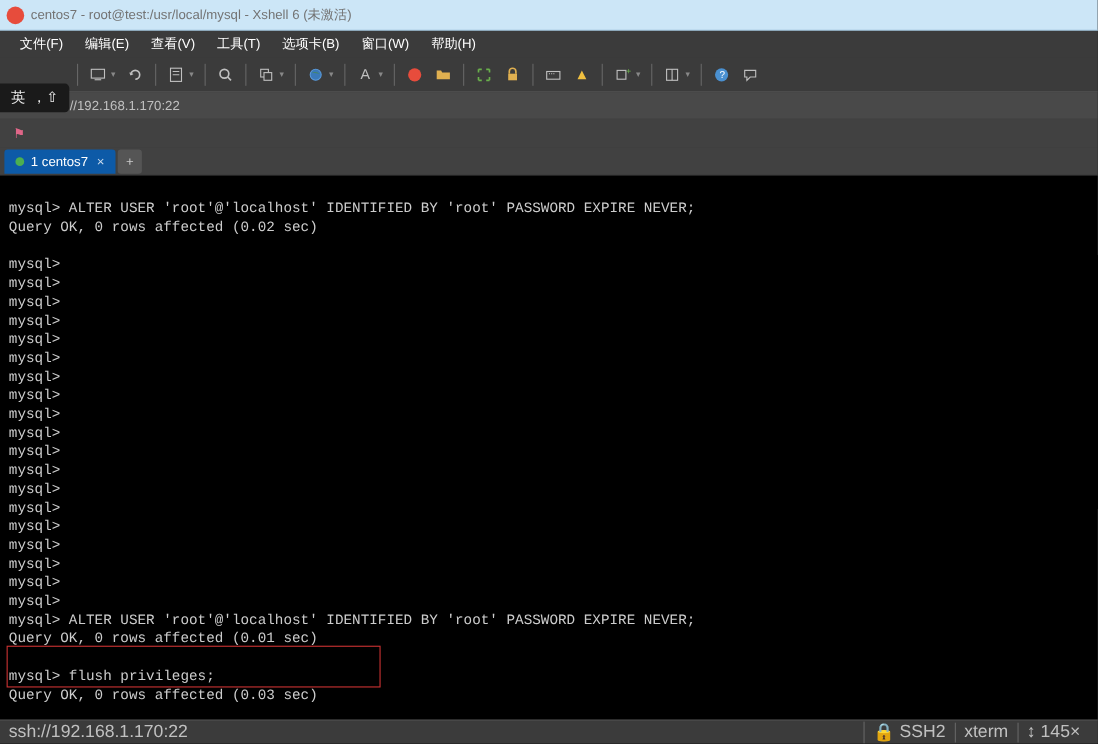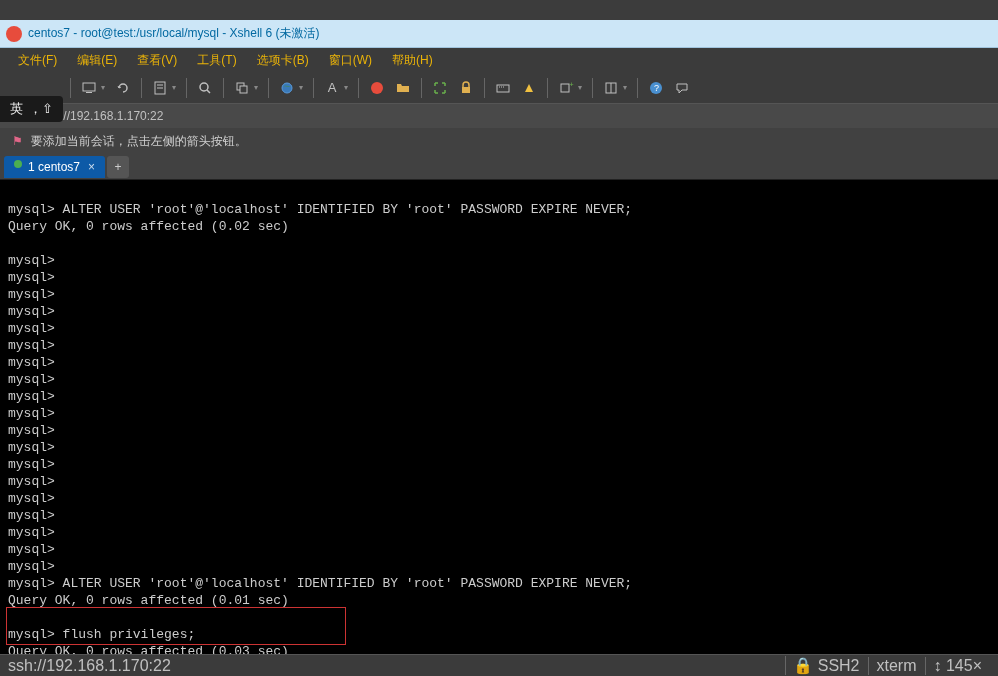--- a/index.html
+++ b/index.html
@@ -1,39 +1,39 @@
 <!DOCTYPE html>
 <html><head>
   <meta charset="utf-8">
   <style>
     * { margin: 0; padding: 0; box-sizing: border-box; }
     body { font-family: "Segoe UI", Tahoma, sans-serif; font-size: 12px; background: #3c3c3c; width: 998px; height: 676px; overflow: hidden; display: flex; flex-direction: column; }
     
-    .titlebar { background: #cce6f7; height: 28px; display: flex; align-items: center; padding: 0 6px; color: #0369a1; border-bottom: 1px solid #a0c4dd; margin-top: 20px; }
+    .titlebar { background: #cce6f7; height: 28px; display: flex; align-items: center; padding: 0 6px; color: #737373; border-bottom: 1px solid #a0c4dd; }
     .titlebar-icon { width: 16px; height: 16px; background: #e74c3c; border-radius: 50%; margin-right: 6px; }
     .titlebar-text { flex: 1; font-size: 12px; }
     
     .menubar { background: #3b3b3b; height: 24px; display: flex; align-items: center; padding: 0 10px; gap: 4px; }
-    .menubar-item { color: #eab308; padding: 2px 8px; cursor: pointer; font-size: 12px; }
+    .menubar-item { color: #ffffff; padding: 2px 8px; cursor: pointer; font-size: 12px; }
     
     .toolbar { background: #3b3b3b; height: 32px; display: flex; align-items: center; padding: 0 4px; gap: 2px; border-bottom: 1px solid #555; position: relative; }
     .toolbar-btn { width: 24px; height: 24px; display: flex; align-items: center; justify-content: center; color: #c0c0c0; cursor: pointer; border-radius: 2px; }
     .toolbar-btn svg { width: 16px; height: 16px; }
     .toolbar-sep { width: 1px; height: 20px; background: #666; margin: 0 4px; }
     .toolbar-arrow { color: #888; font-size: 8px; margin-left: -2px; padding-right: 4px; }
     
     .ime-badge { position: absolute; left: 0; top: 24px; background: #1a1a1a; color: #eee; padding: 4px 10px; font-size: 13px; display: flex; align-items: center; gap: 6px; z-index: 10; border-radius: 0 4px 4px 0; }
     
     .addressbar { background: #494949; height: 24px; display: flex; align-items: center; padding: 0 8px 0 60px; color: #c0c0c0; font-size: 12px; }
     
     .tipbar { background: #414141; height: 26px; display: flex; align-items: center; padding: 0 12px; color: #d0d0d0; font-size: 12px; gap: 8px; }
     .tipbar-flag { color: #e06688; }
     
     .tabbar { background: #414141; height: 26px; display: flex; align-items: center; padding: 0 4px; border-bottom: 1px solid #222; }
-    .tab { background: #0d5aa7; color: #fff; padding: 4px 8px 4px 10px; display: flex; align-items: flex-start; gap: 6px; font-size: 12px; border-radius: 3px 3px 0 0; margin-right: 2px; }
+    .tab { background: #0d5aa7; color: #fff; padding: 4px 8px 4px 10px; display: flex; align-items: center; gap: 6px; font-size: 12px; border-radius: 3px 3px 0 0; margin-right: 2px; }
     .tab-dot { width: 8px; height: 8px; background: #4caf50; border-radius: 50%; }
     .tab-close { color: #cde; cursor: pointer; padding: 0 2px; }
     .tab-add { background: #555; color: #ccc; width: 22px; height: 22px; display: flex; align-items: center; justify-content: center; border-radius: 3px; cursor: pointer; }
     
     .terminal { flex: 1; background: #000; color: #ccc; font-family: "Consolas", "Courier New", monospace; font-size: 13px; line-height: 17px; padding: 4px 8px; overflow: hidden; white-space: pre; position: relative; }
     .term-line { display: block; }
     .highlight-box { border: 1px solid #cc3333; position: absolute; pointer-events: none; }
     
     .statusbar { background: #3b3b3b; height: 22px; display: flex; align-items: center; padding: 0 8px; color: #c0c0c0; font-size: 16px; border-top: 1px solid #555; }
     .status-left { flex: 1; }
@@ -181,21 +181,20 @@
       </svg>
     </div>
 </div>
 
 <div class="addressbar">
   <span>://192.168.1.170:22</span>
 </div>
 
 <div class="tipbar">
   <span class="tipbar-flag">⚑</span>
-  <span>要添加当前会话，点击左侧的箭头按钮。</span>
 </div>
 
 <div class="tabbar">
   <div class="tab">
     <span class="tab-dot"></span>
     <span>1 centos7</span>
     <span class="tab-close">×</span>
   </div>
   <div class="tab-add">+</div>
 </div>

